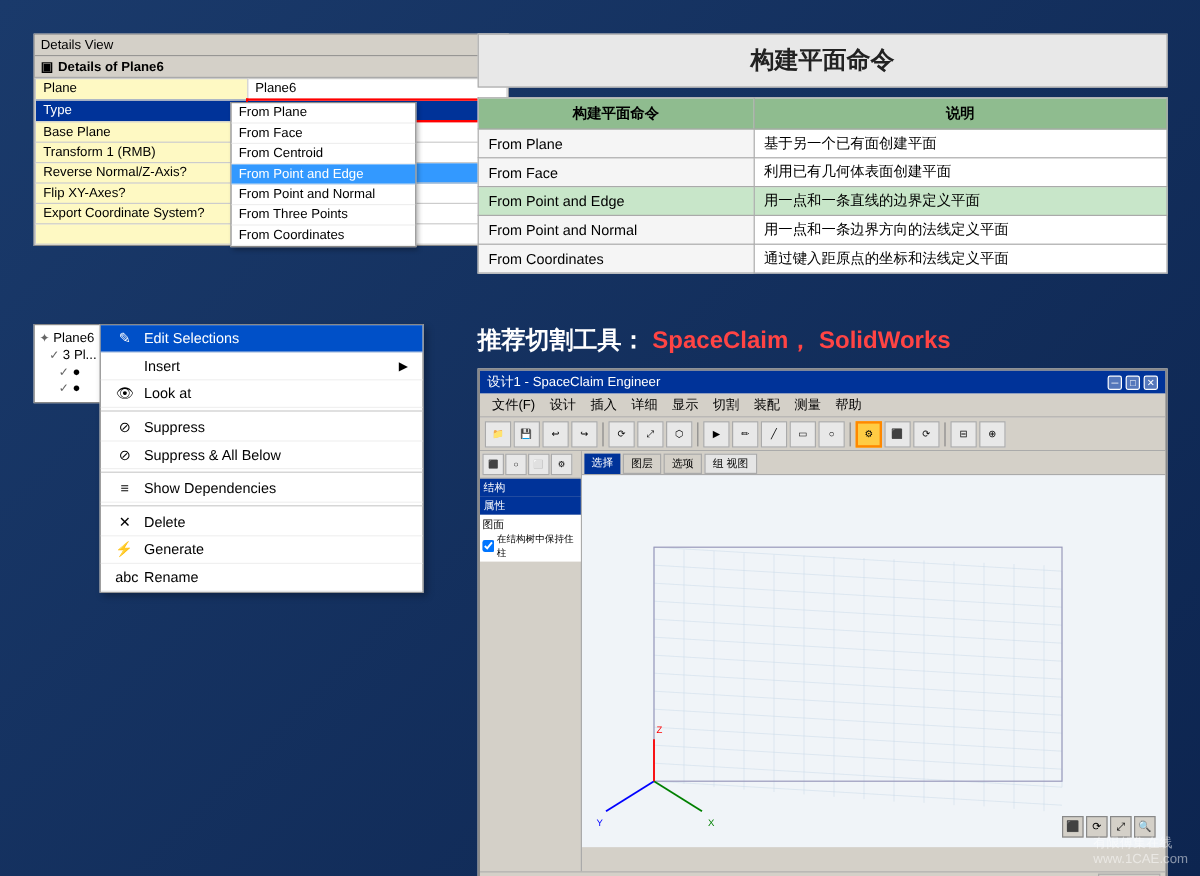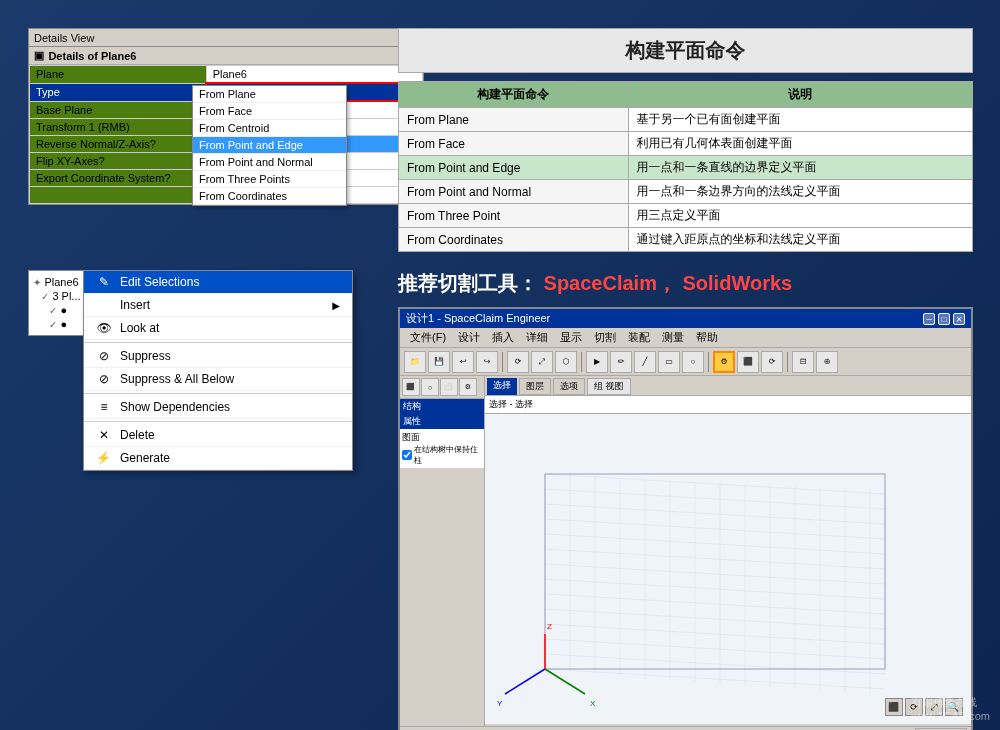--- a/index.html
+++ b/index.html
@@ -61,21 +61,21 @@
       width: 100%;
       border-collapse: collapse;
       background: white;
     }
     .details-panel table tr td {
       border: 1px solid #ccc;
       padding: 2px 6px;
       font-size: 11px;
     }
     .details-panel table tr td:first-child {
-      background: #4d7c0f;
+      background: #fef9c3;
       width: 45%;
     }
     .details-panel table tr.highlight td {
       background: #003399;
       color: white;
     }
     .details-panel table tr.highlight td:first-child {
       background: #003399;
       color: white;
     }
@@ -407,24 +407,20 @@
       </tr>
       <tr class="active-row">
         <td>From Point and Edge</td>
         <td>用一点和一条直线的边界定义平面</td>
       </tr>
       <tr>
         <td>From Point and Normal</td>
         <td>用一点和一条边界方向的法线定义平面</td>
       </tr>
       <tr>
-        <td>From Three Point</td>
-        <td>用三点定义平面</td>
-      </tr>
-      <tr>
         <td>From Coordinates</td>
         <td>通过键入距原点的坐标和法线定义平面</td>
       </tr>
     </tbody>
   </table>
 </div>
 
 <div class="context-area">
 
   <div style="position:relative;width:345px;height:260px;">
@@ -476,20 +472,24 @@
         <span>Show Dependencies</span>
       </div>
       <div class="cm-separator"></div>
       <div class="cm-item">
         <span class="cm-icon">✕</span>
         <span>Delete</span>
       </div>
       <div class="cm-item">
         <span class="cm-icon">⚡</span>
         <span>Generate</span>
+      </div>
+      <div class="cm-item">
+        <span class="cm-icon">abc</span>
+        <span>Rename</span>
       </div>
     </div>
   </div>
 </div>
 
 <div class="cad-area">
   <div class="recommend-text">
     <span>推荐切割工具：</span>
     <span class="highlight-red">SpaceClaim，  SolidWorks</span>
   </div>
@@ -565,23 +565,20 @@
       </div>
 
       <div style="flex:1;background:#d4d0c8;position:relative;">
 
         <div style="background:#d4d0c8;display:flex;gap:2px;padding:2px 2px 0;border-bottom:1px solid #aaa;">
           <div style="background:#003399;color:white;padding:1px 6px;font-size:9px;">选择</div>
           <div style="background:#d4d0c8;padding:1px 6px;font-size:9px;border:1px solid #aaa;">图层</div>
           <div style="background:#d4d0c8;padding:1px 6px;font-size:9px;border:1px solid #aaa;">选项</div>
           <div style="background:#e5e5e5;padding:1px 6px;font-size:9px;border:1px solid #aaa;">组 视图</div>
         </div>
-        <div style="background:white;padding:2px 4px;font-size:9px;border-bottom:1px solid #aaa;">
-          选择 - 选择
-        </div>
 
         <div style="position:relative;width:100%;height:calc(100% - 40px);background:#e8ecf0;overflow:hidden;">
           
           <svg width="100%" height="100%">
 
             <rect width="100%" height="100%" fill="#f0f4f8"></rect>
 
             <g stroke="#c8d8e8" stroke-width="0.5" opacity="0.8">
               <line x1="60" y1="60" x2="400" y2="80"></line>
               <line x1="60" y1="75" x2="400" y2="95"></line>

